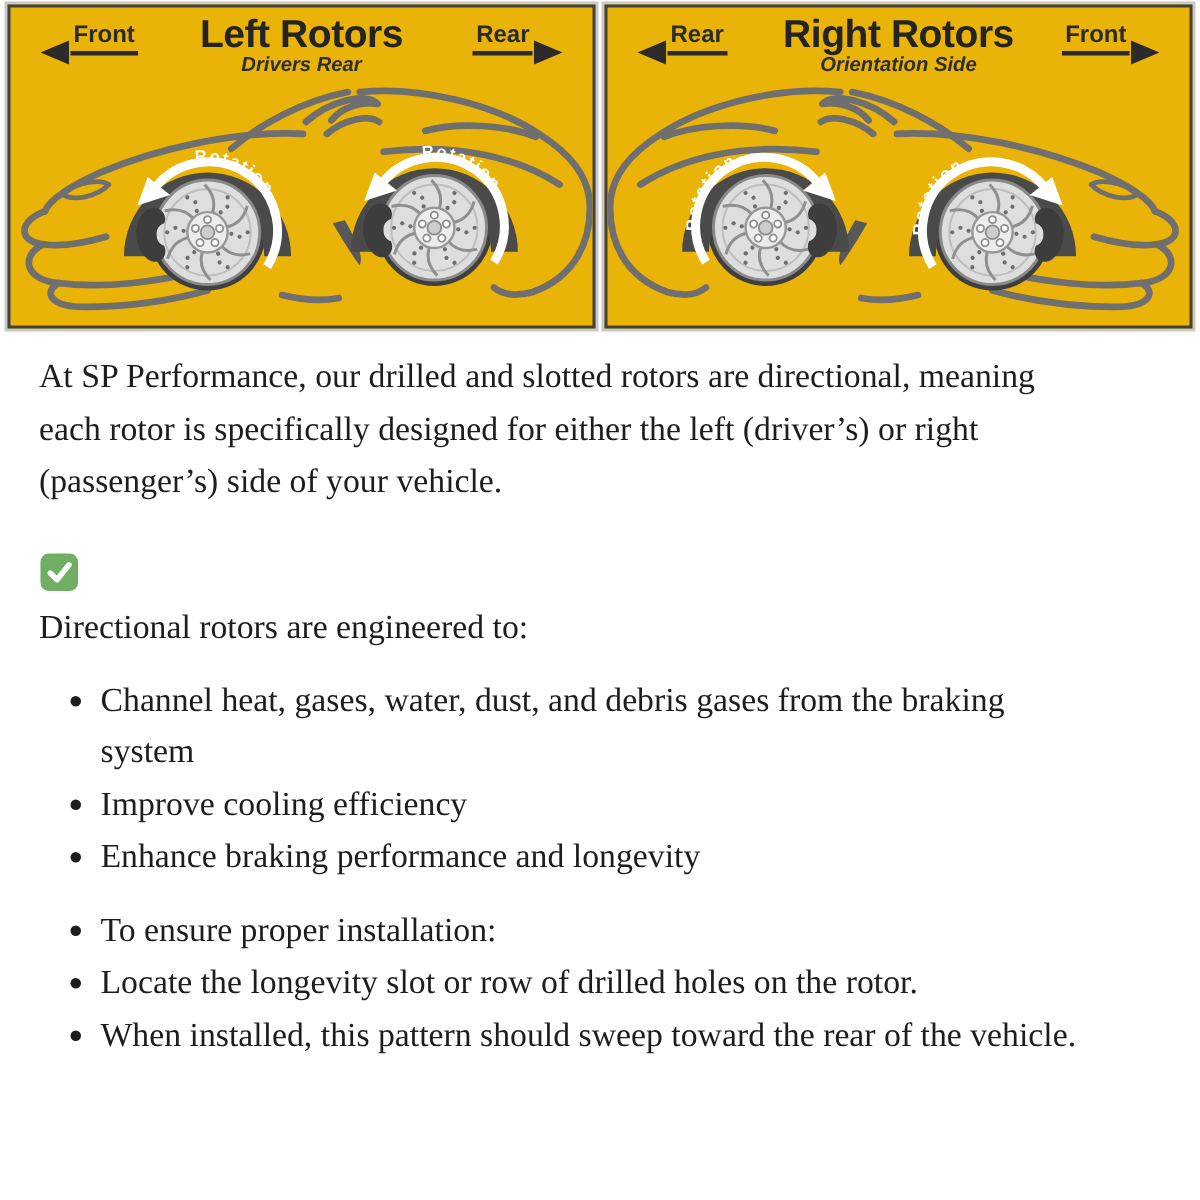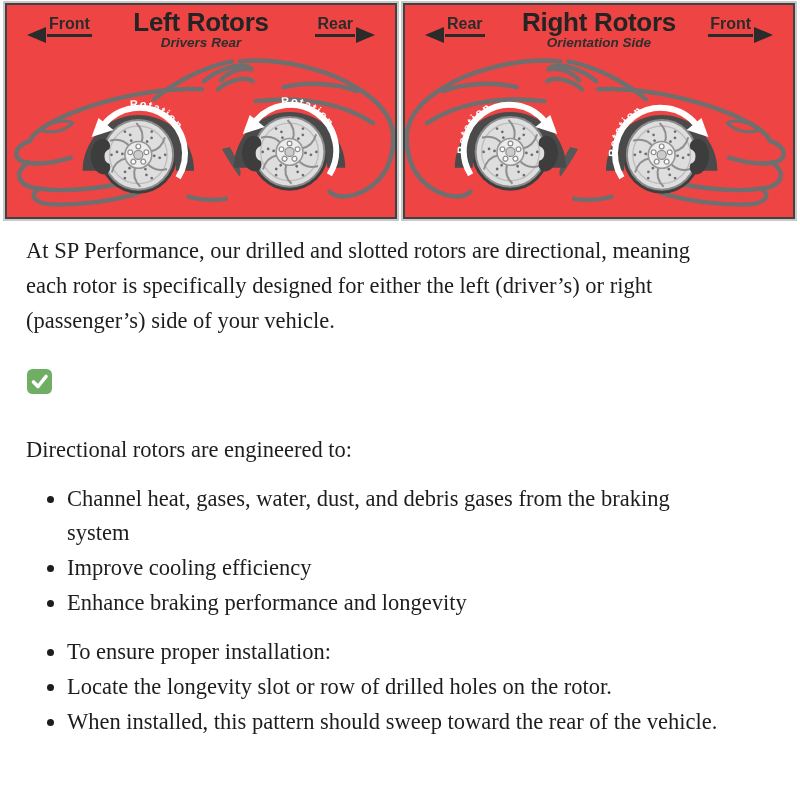--- a/index.html
+++ b/index.html
@@ -1,20 +1,20 @@
 <!DOCTYPE html>
 <html><head>
 <meta charset="utf-8">
 <style>
   html,body{margin:0;padding:0;background:#ffffff;width:800px;}
   body{font-family:"Liberation Serif", serif;color:#1d1d1d;}
 
   
   .diagram{display:flex;gap:6px;margin:3px 5px 0 5px;}
-  .panel{position:relative;flex:1 1 0;height:212px;background:#ef4444;
+  .panel{position:relative;flex:1 1 0;height:212px;background:#eab308;
          border:2.5px solid #414141;box-shadow:0 0 0 2px #c9c9c9;overflow:hidden;}
   .panel-header{position:relative;height:44px;}
   .titles{position:absolute;left:0;right:0;top:4px;text-align:center;line-height:1.05;}
   .ptitle{font-family:"Liberation Sans",sans-serif;font-weight:700;font-size:26px;color:#242424;letter-spacing:-.3px;}
   .psub{font-family:"Liberation Sans",sans-serif;font-weight:700;font-style:italic;font-size:13.5px;color:#2e2e2e;}
   .dir{position:absolute;top:10px;display:inline-flex;align-items:flex-end;}
   .dir.at-left{left:20px;}
   .dir.at-right{right:20px;}
   .dir b{font-family:"Liberation Sans",sans-serif;font-weight:700;font-size:16px;color:#2b2b2b;
          border-bottom:3.5px solid #2b2b2b;padding:0 2px 1px 2px;}
@@ -24,21 +24,21 @@
   .car{display:block;width:100%;height:162px;}
   .rot-text{font-family:"Liberation Sans",sans-serif;font-weight:700;font-size:11px;
             letter-spacing:1.4px;fill:#ffffff;}
 
   
   .content{padding:0 26px;font-size:22.5px;line-height:1.55;}
   .intro{margin:15px 0 0;max-width:702px;}
   h2{font-size:23px;line-height:1.3;display:flex;align-items:center;gap:11px;}
   h2.bold-h{margin:29px 0 0;font-weight:700;color:#151515;}
   h2.reg-h{margin:27px 0 0;font-weight:400;color:#242424;}
-  .lead{margin:38px 0 0;}
+  .lead{margin:6px 0 0;}
   ul{margin:14px 0 0;padding-left:41px;}
   li{max-width:660px;}
   .emoji{display:inline-flex;flex:0 0 auto;}
 </style>
 </head>
 <body>
 
 <svg width="0" height="0" style="position:absolute" aria-hidden="true">
   <defs>
     <g id="car-body" stroke="#6f6f6f" stroke-width="4.5" fill="none" stroke-linecap="round" stroke-linejoin="round">

